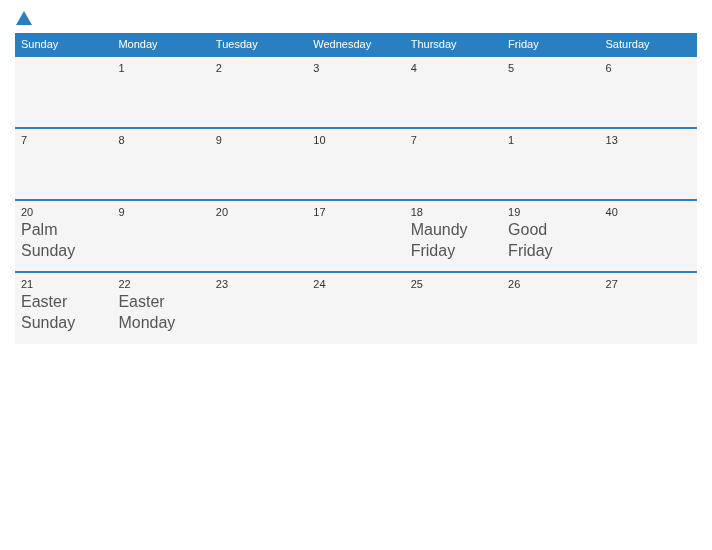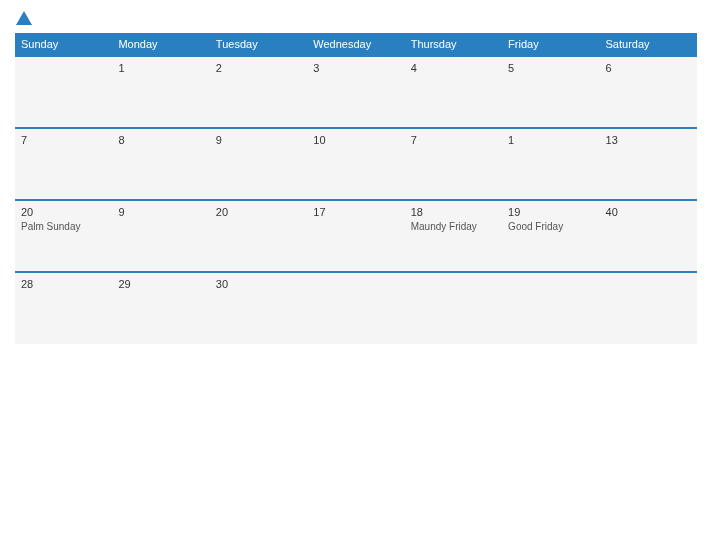--- a/index.html
+++ b/index.html
@@ -93,21 +93,21 @@
       border-right: none;
       border-left: none;
     }
     .day-num {
       display: block;
       font-size: 11px;
       color: #333;
       margin-bottom: 2px;
     }
     .event {
-      font-size: 10px;
+      font-size: 16px;
       color: #555;
       line-height: 1.3;
       text-align: right;
     }
     .logo-row {
       display: flex;
       flex-direction: column;
       line-height: 1.1;
     }
   </style>
@@ -197,29 +197,33 @@
           <td>
             <span class="day-num">17</span>
           </td>
           <td><span class="day-num">18</span><span class="event">Maundy Friday</span></td>
           <td><span class="day-num">19</span><span class="event">Good Friday</span></td>
           <td>
             <span class="day-num">40</span>
           </td>
         </tr>
         <tr>
-          <td>
-            <span class="day-num">28</span>
-          </td>
-          <td>
-            <span class="day-num">29</span>
-          </td>
-          <td>
-            <span class="day-num">30</span>
-          </td>
-          <td></td>
-          <td></td>
-          <td></td>
-          <td></td>
+          <td><span class="day-num">21</span><span class="event">Easter Sunday</span></td>
+          <td><span class="day-num">22</span><span class="event">Easter Monday</span></td>
+          <td>
+            <span class="day-num">23</span>
+          </td>
+          <td>
+            <span class="day-num">24</span>
+          </td>
+          <td>
+            <span class="day-num">25</span>
+          </td>
+          <td>
+            <span class="day-num">26</span>
+          </td>
+          <td>
+            <span class="day-num">27</span>
+          </td>
         </tr>
       </tbody>
   </table>
 </div>
 
 </body></html>

